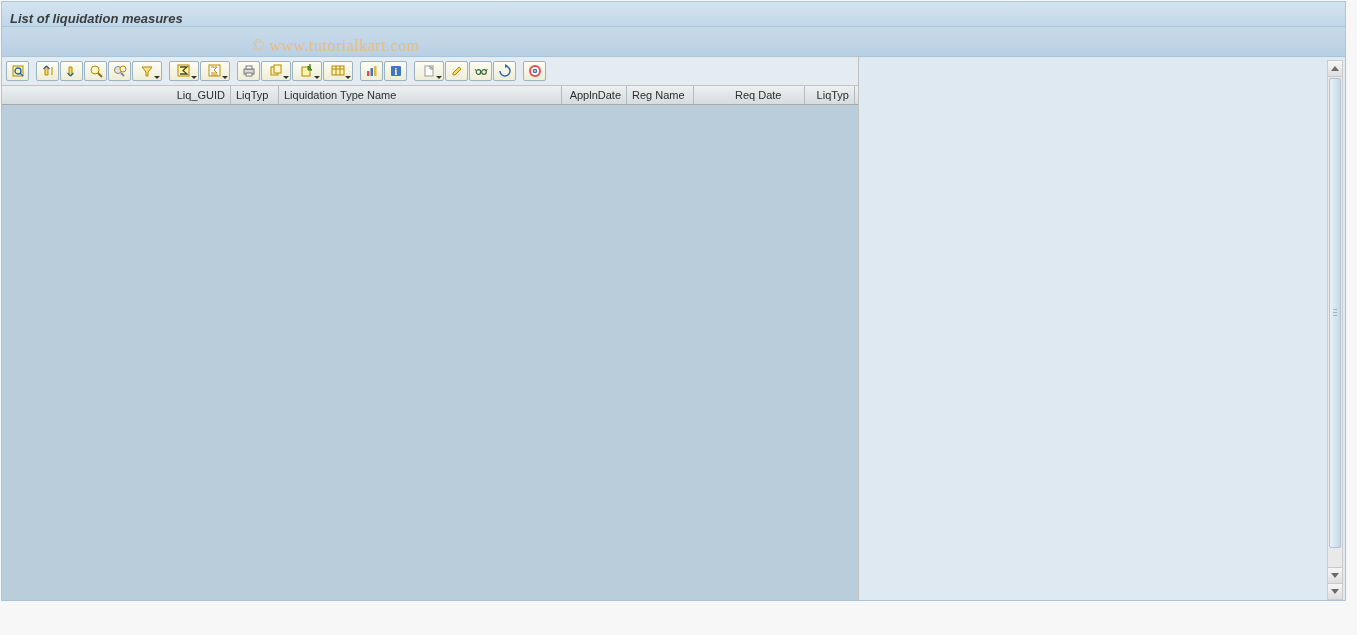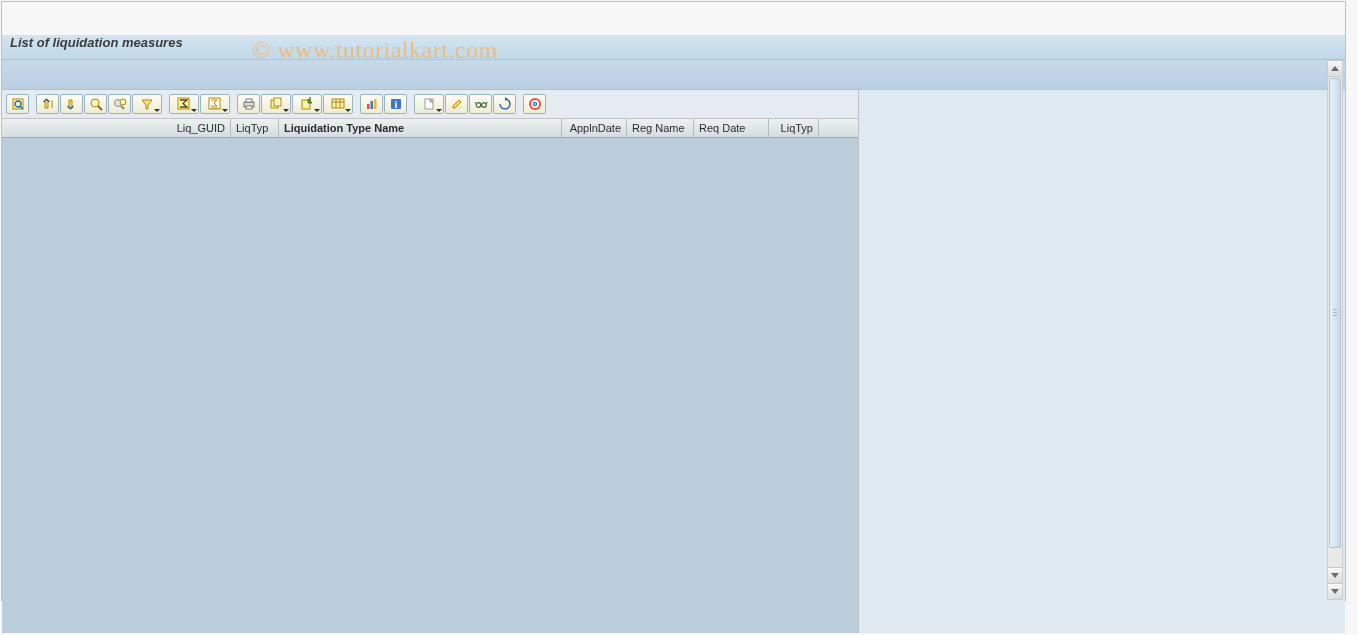--- a/index.html
+++ b/index.html
@@ -18,26 +18,25 @@
     height: 600px;
     margin: 1px;
     position: relative;
   }
   .title-bar {
     background: linear-gradient(to bottom, #d4e4f0, #c0d8e8);
     border-bottom: 1px solid #a9c5da;
     height: 25px;
     padding-left: 8px;
     display: flex;
-    align-items: flex-start;
+    align-items: flex-end;
     font-style: italic;
     font-weight: bold;
     font-size: 13px;
     color: #3b3d3f;
-    margin-top: 33px;
   }
   .empty-bar {
     background: linear-gradient(to bottom, #c7dae9, #b9d0e3);
     height: 30px;
     border-bottom: 1px solid #a9c5da;
     position: relative;
   }
   .main-area {
     display: flex;
     height: calc(100% - 55px);
@@ -144,21 +143,21 @@
   }
   .vscroll .grip { position:absolute; top:50%; left:3px; right:3px; height:8px; transform:translateY(-50%);
     background: repeating-linear-gradient(to bottom, #9fb6c8 0 1px, transparent 1px 3px);
   }
   
   .wm {
     position: absolute;
     top: 35px;
     left: 250px;
     font-family: Georgia, serif;
-    font-size: 24px;
+    font-size: 16px;
     color: #f4b66a;
     opacity: 0.85;
     pointer-events: none;
     letter-spacing: 0.5px;
   }
 </style>
 </head>
 <body>
 
 <div class="outer">
@@ -280,24 +279,24 @@
           <div class="tb-btn">
             <svg width="14" height="14" viewBox="0 0 14 14" class="ico">
               <use xlink:href="#svg-dartboard"></use>
             </svg>
           </div>
         </div>
 
       <div class="grid-header" id="grid-header">
           <div class="gh-cell right" style="width: 229px;">Liq_GUID</div>
           <div class="gh-cell" style="width: 48px;">LiqTyp</div>
-          <div class="gh-cell" style="width: 283px; font-weight: bold;">Liquidation Type Name</div>
+          <div class="gh-cell" style="width: 283px;">Liquidation Type Name</div>
           <div class="gh-cell right" style="width: 65px;">ApplnDate</div>
           <div class="gh-cell" style="width: 67px;">Reg Name</div>
-          <div class="gh-cell" style="width: 75px;">Req Date</div>
+          <div class="gh-cell" style="width: 75px; margin-left: 36px;">Req Date</div>
           <div class="gh-cell right" style="width: 50px;">LiqTyp</div>
         </div>
 
       <div class="grid-body"></div>
     </div>
 
     <div class="right-pane"></div>
   </div>
 
   <div class="vscroll">

